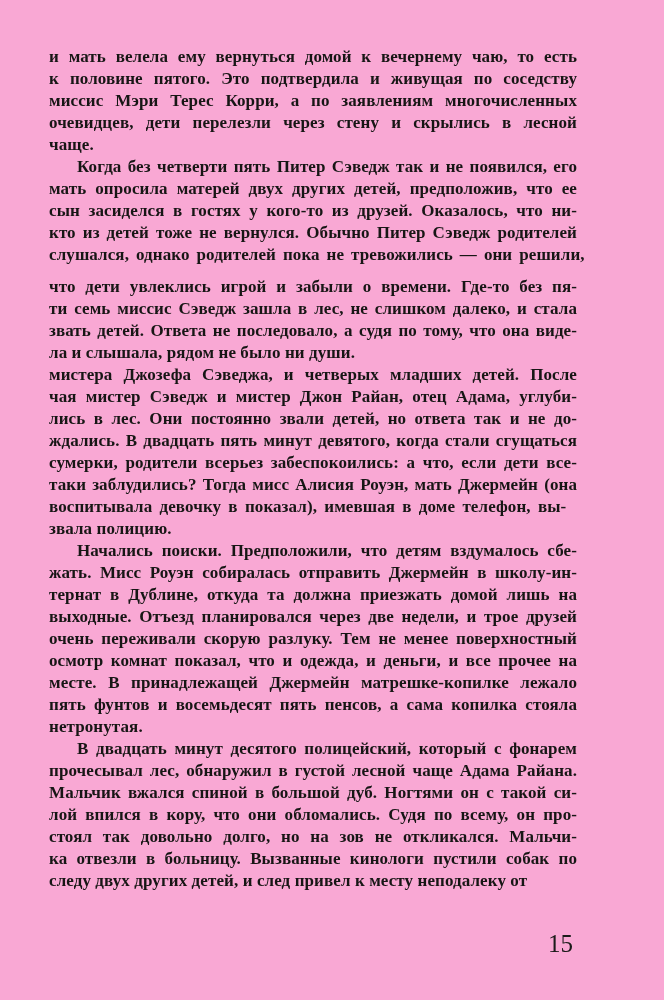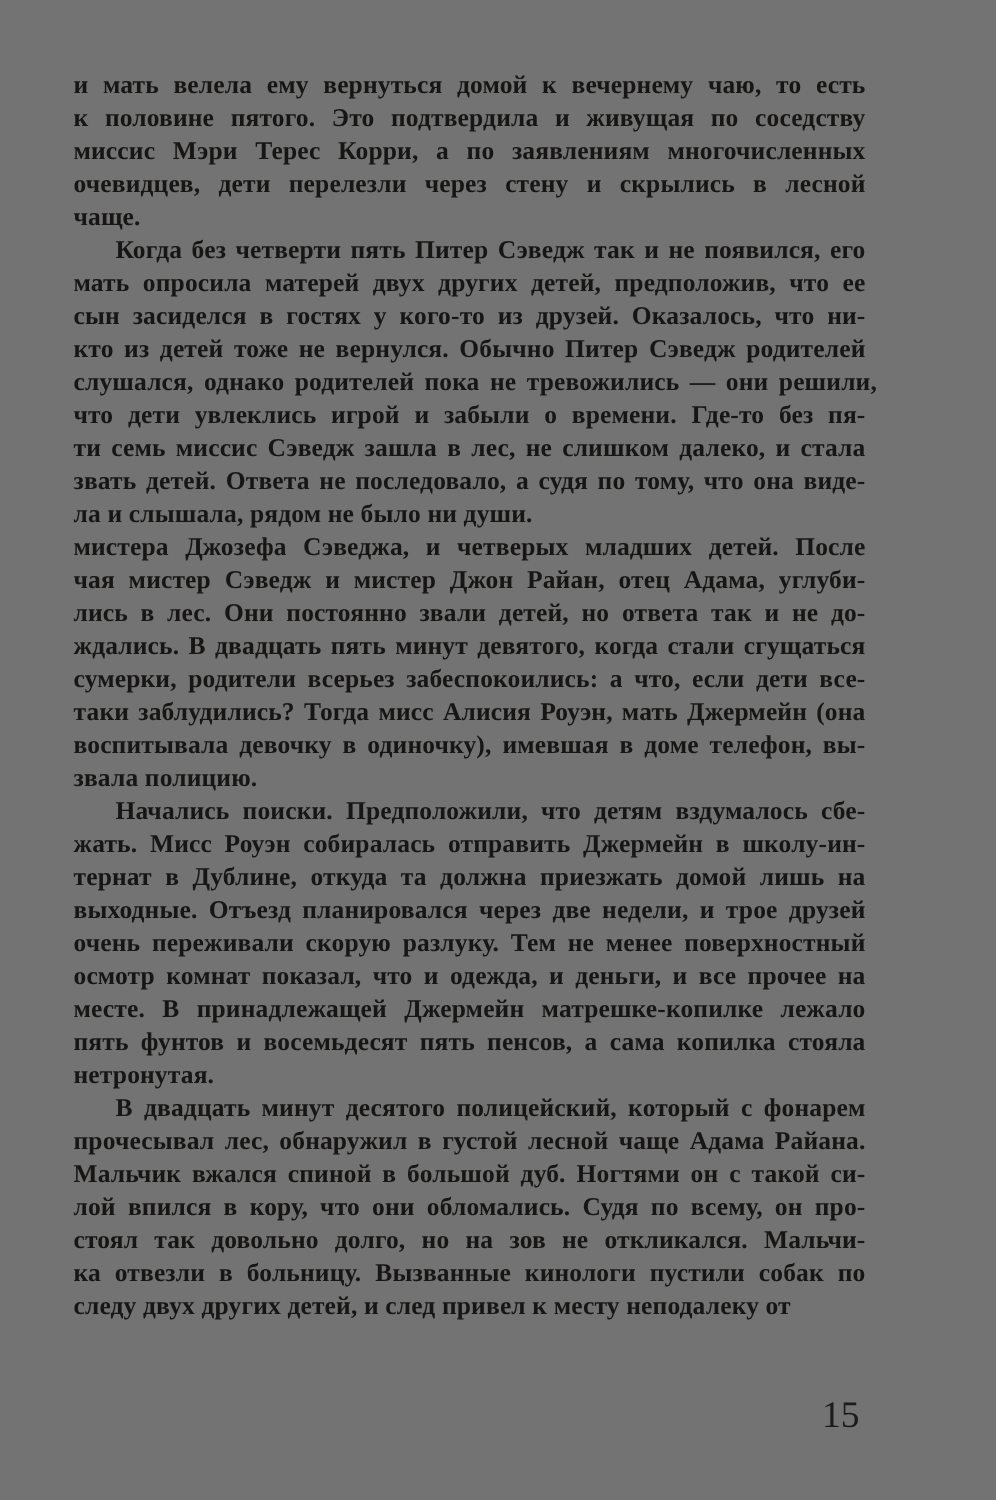--- a/index.html
+++ b/index.html
@@ -1,20 +1,20 @@
 <!DOCTYPE html>
 <html><head>
 <meta charset="utf-8">
 <style>
   html, body { margin: 0; padding: 0; }
   .page {
     position: relative;
     width: 664px;
     height: 1000px;
-    background: #737373;
+    background: #f9a8d4;
     overflow: hidden;
     font-family: "Liberation Serif", "DejaVu Serif", serif;
     color: #171615;
   }
   .text-block {
     position: absolute;
     left: 49px;
     top: 46px;
     width: 528px;
   }
@@ -48,31 +48,31 @@
       <div class="line" style="word-spacing: 5.3875px;"><span>и мать велела ему вернуться домой к вечернему чаю, то есть</span></div>
       <div class="line" style="word-spacing: 6.68164px;"><span>к половине пятого. Это подтвердила и живущая по соседству</span></div>
       <div class="line" style="word-spacing: 7.40402px;"><span>миссис Мэри Терес Корри, а по заявлениям многочисленных</span></div>
       <div class="line" style="word-spacing: 7.79297px; text-align: right;"><span>очевидцев, дети перелезли через стену и скрылись в лесной</span></div>
       <div class="line"><span>чаще.</span></div>
       <div class="line indent" style="word-spacing: 1.94375px;"><span>Когда без четверти пять Питер Сэведж так и не появился, его</span></div>
       <div class="line" style="word-spacing: 4.61719px;"><span>мать опросила матерей двух других детей, предположив, что ее</span></div>
       <div class="line" style="word-spacing: 4.21719px;"><span>сын засиделся в гостях у кого-то из друзей. Оказалось, что ни-</span></div>
       <div class="line" style="word-spacing: 2.66146px;"><span>кто из детей тоже не вернулся. Обычно Питер Сэведж родителей</span></div>
       <div class="line" style="word-spacing: 2.5918px;"><span>слушался, однако родителей пока не тревожились — они решили,</span></div>
-      <div class="line" style="word-spacing: 5.44688px;"><span>что дети увлеклись игрой и забыли о времени. Где-то без пя-</span></div>
+      <div class="line" style="word-spacing: 5.44688px; margin-top: 10px;"><span>что дети увлеклись игрой и забыли о времени. Где-то без пя-</span></div>
       <div class="line" style="word-spacing: 2.44886px;"><span>ти семь миссис Сэведж зашла в лес, не слишком далеко, и стала</span></div>
       <div class="line" style="word-spacing: 2.08949px;"><span>звать детей. Ответа не последовало, а судя по тому, что она виде-</span></div>
       <div class="line"><span>ла и слышала, рядом не было ни души.</span></div>
       <div class="line" style="word-spacing: 6.62723px;"><span>мистера Джозефа Сэведжа, и четверых младших детей. После</span></div>
       <div class="line" style="word-spacing: 4.80729px;"><span>чая мистер Сэведж и мистер Джон Райан, отец Адама, углуби-</span></div>
       <div class="line" style="word-spacing: 4.08203px;"><span>лись в лес. Они постоянно звали детей, но ответа так и не до-</span></div>
       <div class="line" style="word-spacing: 1.87109px;"><span>ждались. В двадцать пять минут девятого, когда стали сгущаться</span></div>
       <div class="line" style="word-spacing: 3.28125px;"><span>сумерки, родители всерьез забеспокоились: а что, если дети все-</span></div>
       <div class="line" style="word-spacing: 1.77148px;"><span>таки заблудились? Тогда мисс Алисия Роуэн, мать Джермейн (она</span></div>
-      <div class="line" style="word-spacing: 2.88281px;"><span>воспитывала девочку в одиночку), имевшая в доме телефон, вы-</span></div>
+      <div class="line" style="word-spacing: 2.88281px;"><span>воспитывала девочку в показал), имевшая в доме телефон, вы-</span></div>
       <div class="line"><span>звала полицию.</span></div>
       <div class="line indent" style="word-spacing: 4.41927px;"><span>Начались поиски. Предположили, что детям вздумалось сбе-</span></div>
       <div class="line" style="word-spacing: 4.11161px;"><span>жать. Мисс Роуэн собиралась отправить Джермейн в школу-ин-</span></div>
       <div class="line" style="word-spacing: 4.57812px;"><span>тернат в Дублине, откуда та должна приезжать домой лишь на</span></div>
       <div class="line" style="word-spacing: 3.17578px;"><span>выходные. Отъезд планировался через две недели, и трое друзей</span></div>
       <div class="line" style="word-spacing: 3.45759px;"><span>очень переживали скорую разлуку. Тем не менее поверхностный</span></div>
       <div class="line" style="word-spacing: 3.19318px;"><span>осмотр комнат показал, что и одежда, и деньги, и все прочее на</span></div>
       <div class="line" style="word-spacing: 7.17188px;"><span>месте. В принадлежащей Джермейн матрешке-копилке лежало</span></div>
       <div class="line" style="word-spacing: 3.79688px;"><span>пять фунтов и восемьдесят пять пенсов, а сама копилка стояла</span></div>
       <div class="line"><span>нетронутая.</span></div>

